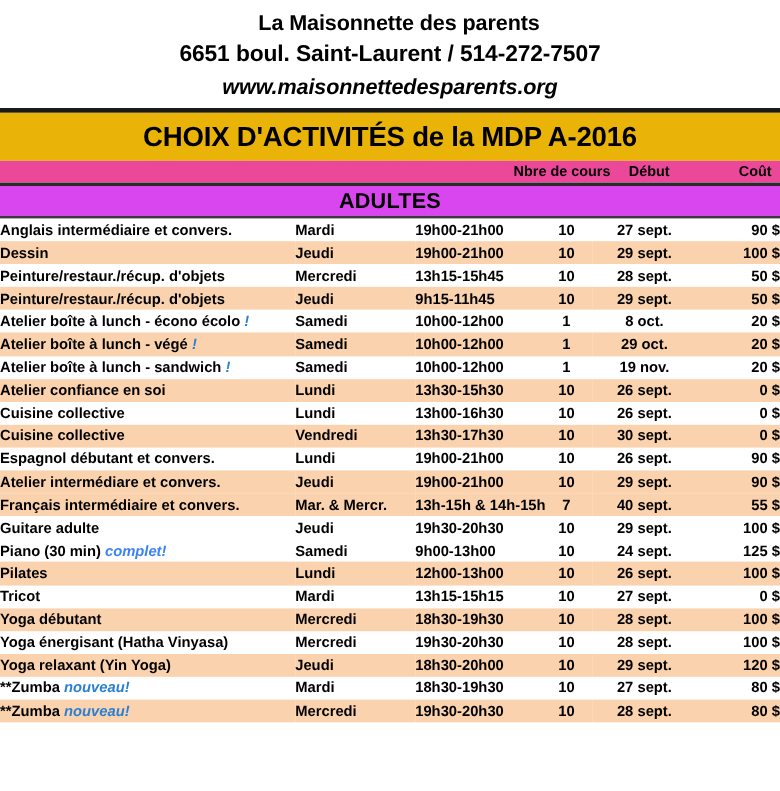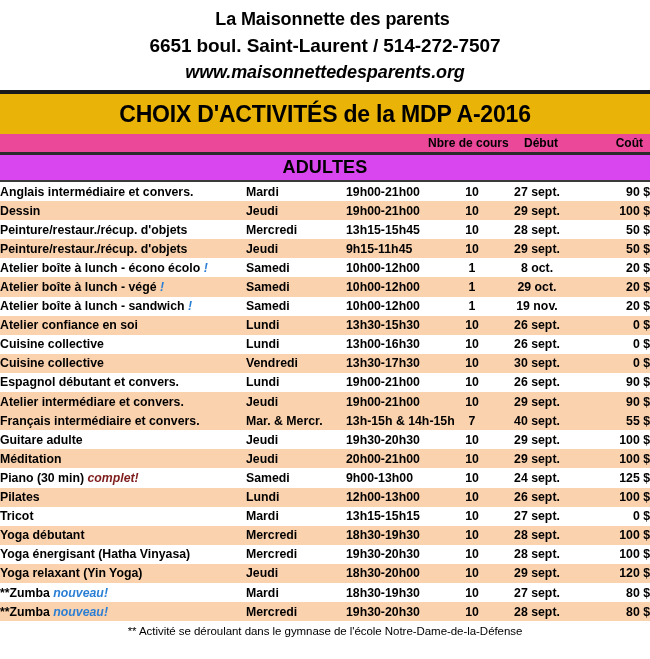--- a/index.html
+++ b/index.html
@@ -135,21 +135,21 @@
   
   .c-time.wide { position: relative; }
   .c-time.wide span { position: absolute; left: 0; top: 50%; transform: translateY(-50%); }
 
   .mark-blue {
     color: #2a7fd4;
     font-style: italic;
     font-weight: bold;
   }
   .mark-red {
-    color: #7f1d1d;
+    color: #3b82f6;
     font-style: italic;
     font-weight: bold;
   }
 
   
   .footnote {
     text-align: center;
     font-size: 11.5px;
     font-weight: normal;
     padding-top: 4px;
@@ -296,28 +296,20 @@
           <td class="c-cout">55 $</td>
         </tr>
         <tr>
           <td class="c-name"><span>Guitare adulte</span></td>
           <td class="c-day">Jeudi</td>
           <td class="c-time">19h30-20h30</td>
           <td class="c-nbre">10</td>
           <td class="c-debut">29 sept.</td>
           <td class="c-cout">100 $</td>
         </tr>
-        <tr class="alt">
-          <td class="c-name"><span>Méditation</span></td>
-          <td class="c-day">Jeudi</td>
-          <td class="c-time">20h00-21h00</td>
-          <td class="c-nbre">10</td>
-          <td class="c-debut">29 sept.</td>
-          <td class="c-cout">100 $</td>
-        </tr>
         <tr>
           <td class="c-name"><span>Piano (30 min)</span> <span class="mark-red">complet!</span></td>
           <td class="c-day">Samedi</td>
           <td class="c-time">9h00-13h00</td>
           <td class="c-nbre">10</td>
           <td class="c-debut">24 sept.</td>
           <td class="c-cout">125 $</td>
         </tr>
         <tr class="alt">
           <td class="c-name"><span>Pilates</span></td>
@@ -371,15 +363,14 @@
           <td class="c-name"><span>**Zumba</span> <span class="mark-blue">nouveau!</span></td>
           <td class="c-day">Mercredi</td>
           <td class="c-time">19h30-20h30</td>
           <td class="c-nbre">10</td>
           <td class="c-debut">28 sept.</td>
           <td class="c-cout">80 $</td>
         </tr>
       </tbody>
   </table>
 
-  <div class="footnote">** Activité se déroulant dans le gymnase de l'école Notre-Dame-de-la-Défense</div>
 
 </div>
 
 </body></html>

